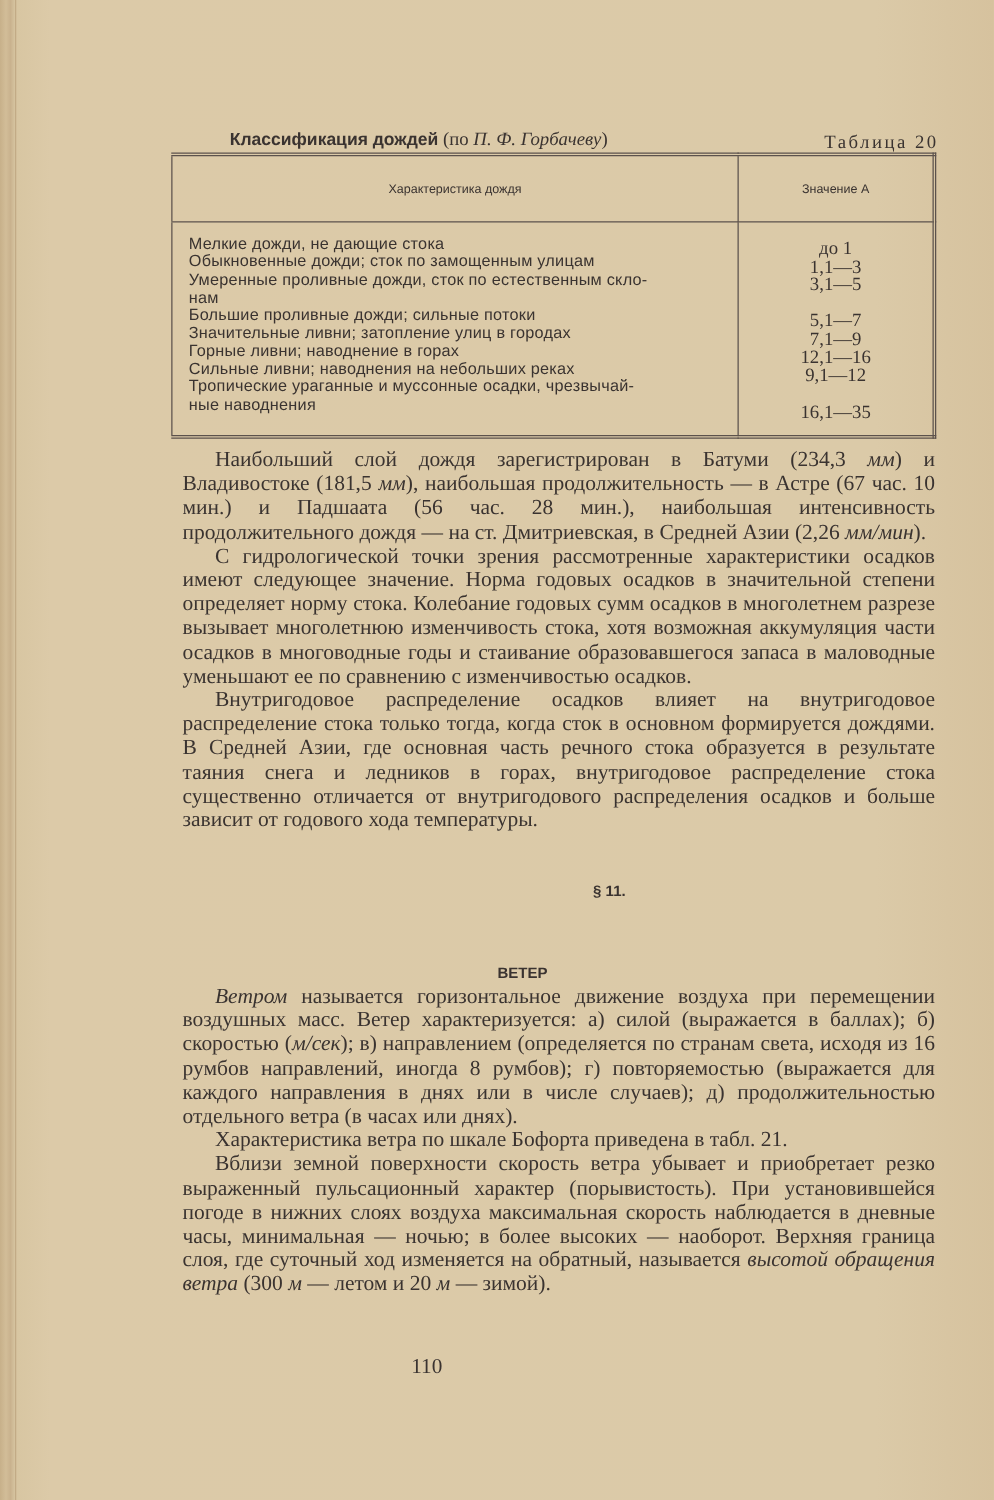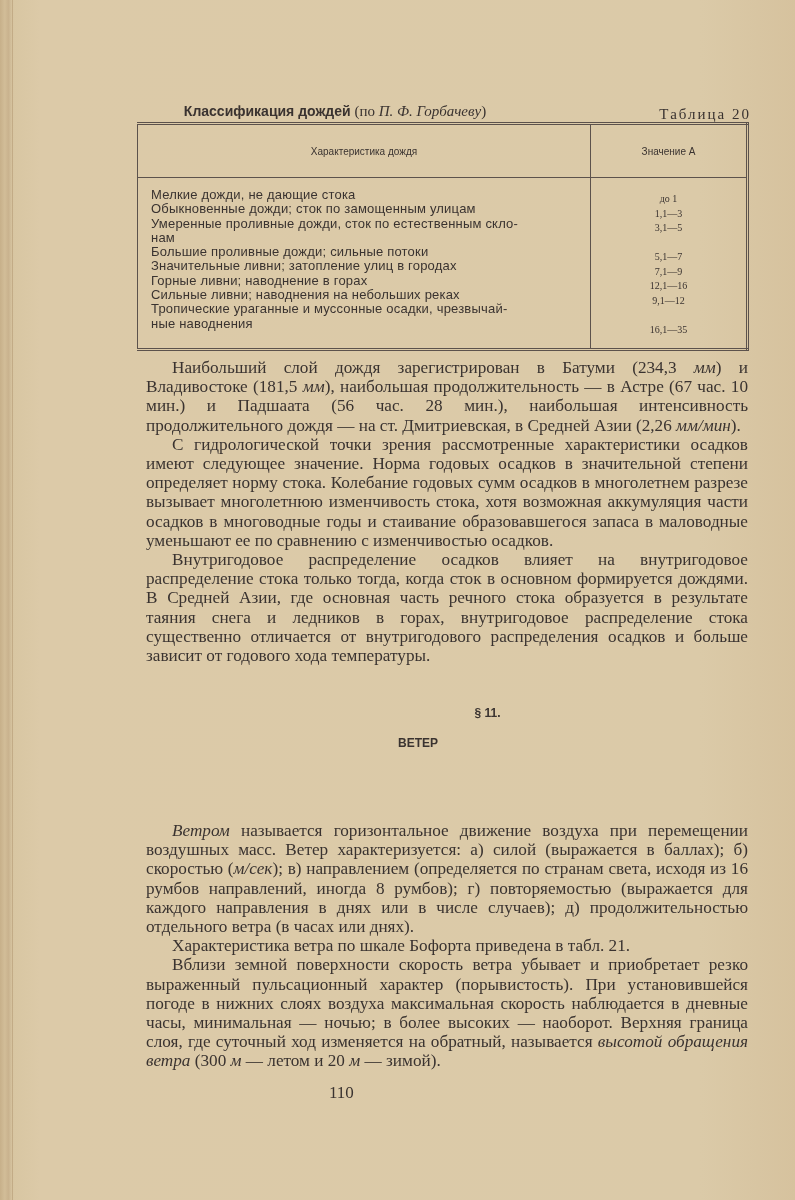--- a/index.html
+++ b/index.html
@@ -36,21 +36,21 @@
       border-left: 1px solid #5c524c; border-right: 3px double #5c524c;
       font-family: "Liberation Sans", sans-serif; font-size: 13px;
     }
     table.rain th {
       font-weight: normal; font-size: 10px; height: 50px;
       border-bottom: 1px solid #5c524c; text-align: center;
     }
     table.rain th.c1 { width: 450px; border-right: 1px solid #5c524c; }
     table.rain td { vertical-align: top; padding: 0; }
     table.rain td.c1 { border-right: 1px solid #5c524c; padding: 10px 0 0 13px; }
-    table.rain td.c2 { text-align: center; padding-top: 14px; font-family: "Liberation Serif", serif; font-size: 10px; }
+    table.rain td.c2 { text-align: center; padding-top: 14px; font-family: "Liberation Serif", serif; font-size: 15px; }
     .row-text { line-height: 14.3px; letter-spacing: 0.2px; white-space: pre-line; }
     .row-val { line-height: 14.5px; }
     .gap { height: 14.5px; }
     .body-text {
       position: absolute; left: 146px; width: 602px;
       font-size: 17.2px; line-height: 19.2px; text-align: justify;
     }
     .body-text p { margin: 0; text-indent: 26px; }
     .section-head {
       position: absolute; left: 0; width: 795px; text-align: center;
@@ -108,22 +108,22 @@
     </tbody>
   </table>
 
   <div class="body-text" style="top:358px;">
     <p><span>Наибольший слой дождя зарегистрирован в Батуми (234,3 </span><i>мм</i><span>) и Владивостоке (181,5 </span><i>мм</i><span>), наибольшая продолжительность — в Астре (67 час. 10 мин.) и Падшаата (56 час. 28 мин.), наибольшая интенсивность продолжительного дождя — на ст. Дмитриевская, в Средней Азии (2,26 </span><i>мм/мин</i><span>).</span></p>
     <p>С гидрологической точки зрения рассмотренные характеристики осадков имеют следующее значение. Норма годовых осадков в значительной степени определяет норму стока. Колебание годовых сумм осадков в многолетнем разрезе вызывает многолетнюю изменчивость стока, хотя возможная аккумуляция части осадков в многоводные годы и стаивание образовавшегося запаса в маловодные уменьшают ее по сравнению с изменчивостью осадков.</p>
     <p>Внутригодовое распределение осадков влияет на внутригодовое распределение стока только тогда, когда сток в основном формируется дождями. В Средней Азии, где основная часть речного стока образуется в результате таяния снега и ледников в горах, внутригодовое распределение стока существенно отличается от внутригодового распределения осадков и больше зависит от годового хода температуры.</p>
   </div>
 
   <div class="section-head" style="top:706px;">§ 11.</div>
-  <div class="section-head" style="top:736px;padding-left:41px;">ВЕТЕР</div>
+  <div class="section-head" style="top:771px;padding-left:41px;">ВЕТЕР</div>
 
-  <div class="body-text" style="top:821px;">
+  <div class="body-text" style="top:787px;">
     <p><i>Ветром</i><span> называется горизонтальное движение воздуха при перемещении воздушных масс. Ветер характеризуется: а) силой (выражается в баллах); б) скоростью (</span><i>м/сек</i><span>); в) направлением (определяется по странам света, исходя из 16 румбов направлений, иногда 8 румбов); г) повторяемостью (выражается для каждого направления в днях или в числе случаев); д) продолжительностью отдельного ветра (в часах или днях).</span></p>
     <p>Характеристика ветра по шкале Бофорта приведена в табл. 21.</p>
     <p><span>Вблизи земной поверхности скорость ветра убывает и приобретает резко выраженный пульсационный характер (порывистость). При установившейся погоде в нижних слоях воздуха максимальная скорость наблюдается в дневные часы, минимальная — ночью; в более высоких — наоборот. Верхняя граница слоя, где суточный ход изменяется на обратный, называется </span><i>высотой обращения ветра</i><span> (300 </span><i>м</i><span> — летом и 20 </span><i>м</i><span> — зимой).</span></p>
   </div>
 
   <div class="page-number">110</div>
 </div>
 
 </body></html>

